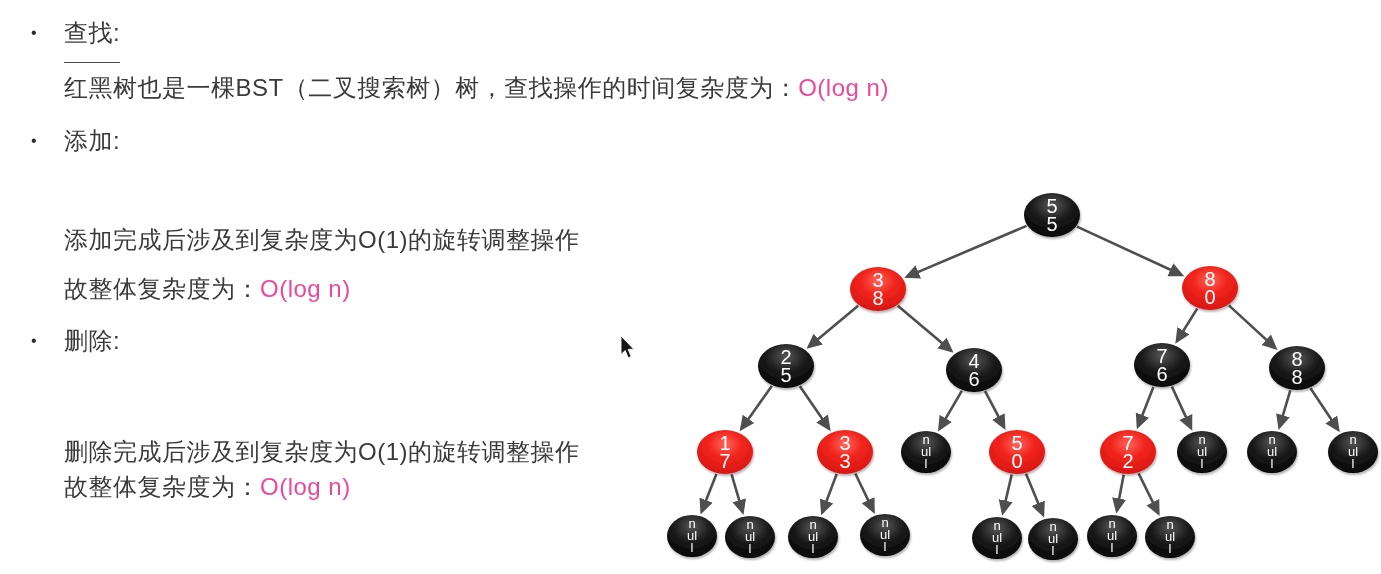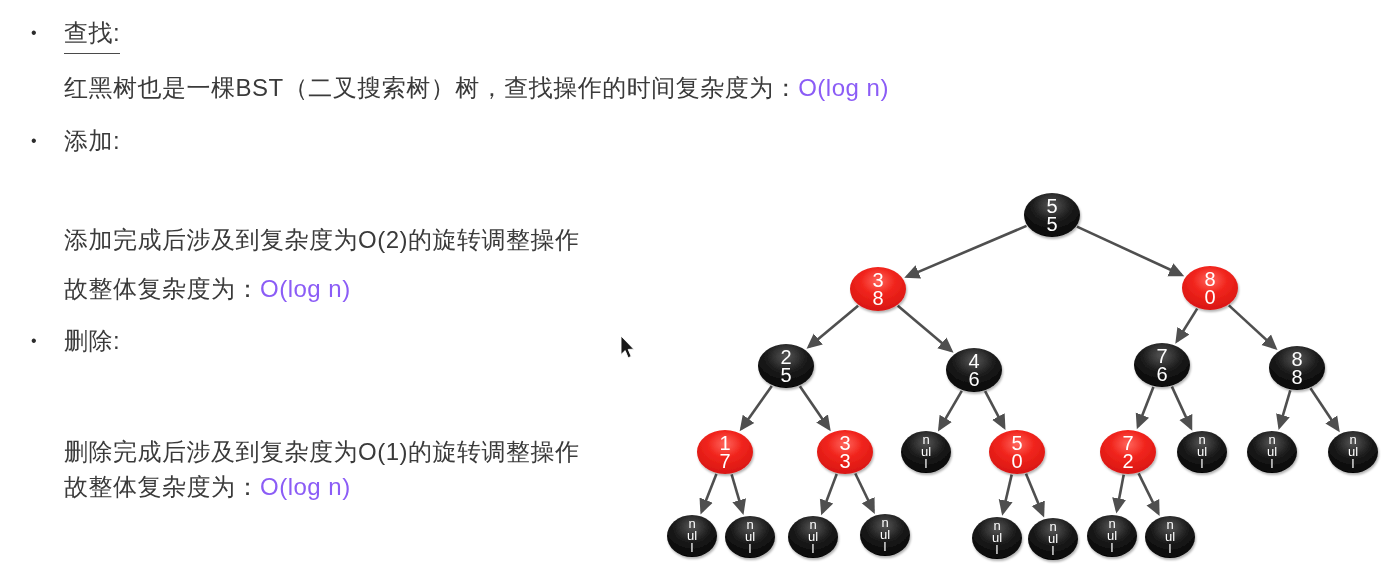--- a/index.html
+++ b/index.html
@@ -22,24 +22,24 @@
   }
   .bullet{
     position:absolute;
     left:-33px;
     top:0;
     font-size:16px;
     color:#2b2b2b;
   }
   .underlined{
     border-bottom:1.5px solid #4a4a4a;
-    padding-bottom:7px;
+    padding-bottom:16px;
   }
   .highlight{
-    color:#8b5cf6;
+    color:#ec4899;
     text-align:center;
   }
   #tree-svg{position:absolute;left:0;top:0;}
   #cursor-svg{position:absolute;width:16px;height:24px;}
 </style>
 </head>
 <body>
 
 <div id="slide">
 
@@ -49,21 +49,21 @@
   </div>
   <div class="line" style="top:72px">
     <span>红黑树也是一棵BST（二叉搜索树）树，查找操作的时间复杂度为：</span><span class="highlight">O(log n)</span>
   </div>
 
   <div class="line" style="top:125px">
     <span class="bullet">•</span>
     <span>添加:</span>
   </div>
   <div class="line" style="top:224px">
-    <span>添加完成后涉及到复杂度为O(2)的旋转调整操作</span>
+    <span>添加完成后涉及到复杂度为O(1)的旋转调整操作</span>
   </div>
   <div class="line" style="top:273px">
     <span>故整体复杂度为：</span><span class="highlight">O(log n)</span>
   </div>
 
   <div class="line" style="top:325px">
     <span class="bullet">•</span>
     <span>删除:</span>
   </div>
   <div class="line" style="top:436px">

